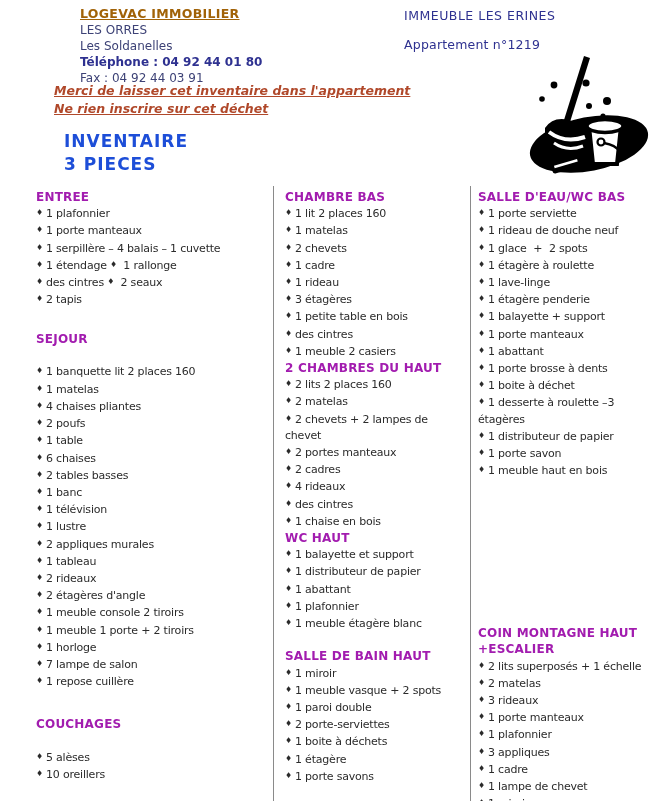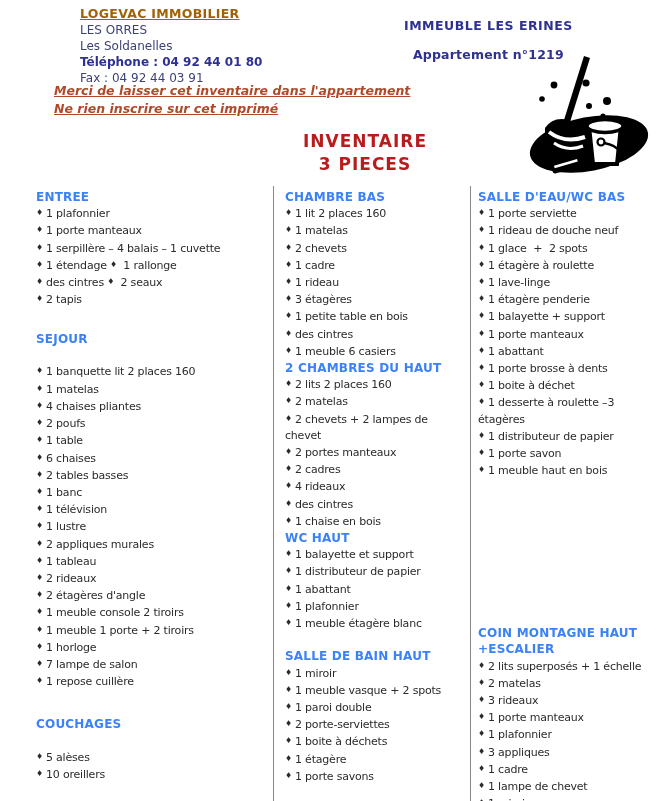--- a/index.html
+++ b/index.html
@@ -6,41 +6,41 @@
   body{
     width:666px;height:801px;position:relative;overflow:hidden;
     font-family:"DejaVu Sans", sans-serif;color:#2b2b2b;
   }
   .abs{position:absolute;}
   
   .agency{left:80px;top:6px;line-height:16px;font-size:12px;color:#3d4276;}
   .agency-name{font-weight:bold;font-size:12.5px;color:#a16207;text-decoration:underline;letter-spacing:.3px;}
   .agency-phone{font-weight:bold;color:#2e3190;}
   
-  .building{left:404px;top:18px;font-size:12.5px;font-weight:bold;color:#2e3190;letter-spacing:.5px;text-align:center;}
+  .building{left:404px;top:8px;font-size:12.5px;font-weight:normal;color:#2e3190;letter-spacing:.5px;}
   .apartment{margin-top:14px;letter-spacing:.2px;}
   
   .notice{left:54px;top:82px;width:612px;text-align:left;font-size:12.5px;
     font-style:italic;font-weight:bold;color:#b0482a;line-height:18px;}
   .notice-line{text-decoration:underline;}
   
-  .title{left:64px;top:130px;width:602px;text-align:center;font-weight:bold;
-    font-size:17px;color:#b91c1c;line-height:23px;letter-spacing:1px;}
+  .title{left:64px;top:130px;width:602px;font-weight:bold;
+    font-size:17px;color:#1d4ed8;line-height:23px;letter-spacing:1px;}
   
   .clipart{left:523px;top:56px;}
   
   .divider{top:186px;height:615px;width:1px;background:#8a8a8a;}
   .divider-1{left:273px;}
   .divider-2{left:470px;}
   
   .column{top:189px;font-size:11px;line-height:16.2px;letter-spacing:-0.2px;}
   .col-1{left:36px;width:232px;}
   .col-2{left:285px;width:181px;}
   .col-3{left:478px;width:186px;}
-  .section-heading{color:#3b82f6;font-weight:bold;font-size:12px;letter-spacing:.2px;white-space:pre-line;}
+  .section-heading{color:#a21caf;font-weight:bold;font-size:12px;letter-spacing:.2px;white-space:pre-line;}
   .item{white-space:pre-wrap;}
   .bullet{font-size:8px;vertical-align:2px;margin-right:3px;color:#2b2b2b;}
 </style>
 </head>
 <body>
 
 <div class="abs agency">
   <div class="agency-name">LOGEVAC IMMOBILIER</div>
   <div>LES ORRES</div>
   <div>Les Soldanelles</div>
@@ -48,21 +48,21 @@
   <div>Fax : 04 92 44 03 91</div>
 </div>
 
 <div class="abs building">
   <div>IMMEUBLE LES ERINES</div>
   <div class="apartment">Appartement n°1219</div>
 </div>
 
 <div class="abs notice">
   <div class="notice-line">Merci de laisser cet inventaire dans l'appartement</div>
-  <div class="notice-line">Ne rien inscrire sur cet imprimé</div>
+  <div class="notice-line">Ne rien inscrire sur cet déchet</div>
 </div>
 
 <div class="abs title">
   <div>INVENTAIRE</div>
   <div>3 PIECES</div>
 </div>
 
 <svg class="abs clipart" width="140" height="128" viewBox="0 0 140 128" xmlns="http://www.w3.org/2000/svg">
   <ellipse cx="66" cy="88" rx="60" ry="27" fill="#000" transform="rotate(-11 66 88)"></ellipse>
   <polygon points="61,0 67,2 47,66 41,64" fill="#000"></polygon>
@@ -128,21 +128,21 @@
 <div class="abs column col-2">
     <div class="section-heading">CHAMBRE BAS</div>
     <div class="item"><span class="bullet">♦</span><span>1 lit 2 places 160</span></div>
     <div class="item"><span class="bullet">♦</span><span>1 matelas</span></div>
     <div class="item"><span class="bullet">♦</span><span>2 chevets</span></div>
     <div class="item"><span class="bullet">♦</span><span>1 cadre</span></div>
     <div class="item"><span class="bullet">♦</span><span>1 rideau</span></div>
     <div class="item"><span class="bullet">♦</span><span>3 étagères</span></div>
     <div class="item"><span class="bullet">♦</span><span>1 petite table en bois</span></div>
     <div class="item"><span class="bullet">♦</span><span>des cintres</span></div>
-    <div class="item"><span class="bullet">♦</span><span>1 meuble 6 casiers</span></div>
+    <div class="item"><span class="bullet">♦</span><span>1 meuble 2 casiers</span></div>
     <div class="section-heading">2 CHAMBRES DU HAUT</div>
     <div class="item"><span class="bullet">♦</span><span>2 lits 2 places 160</span></div>
     <div class="item"><span class="bullet">♦</span><span>2 matelas</span></div>
     <div class="item"><span class="bullet">♦</span><span>2 chevets + 2 lampes de chevet</span></div>
     <div class="item"><span class="bullet">♦</span><span>2 portes manteaux</span></div>
     <div class="item"><span class="bullet">♦</span><span>2 cadres</span></div>
     <div class="item"><span class="bullet">♦</span><span>4 rideaux</span></div>
     <div class="item"><span class="bullet">♦</span><span>des cintres</span></div>
     <div class="item"><span class="bullet">♦</span><span>1 chaise en bois</span></div>
     <div class="section-heading">WC HAUT</div>

